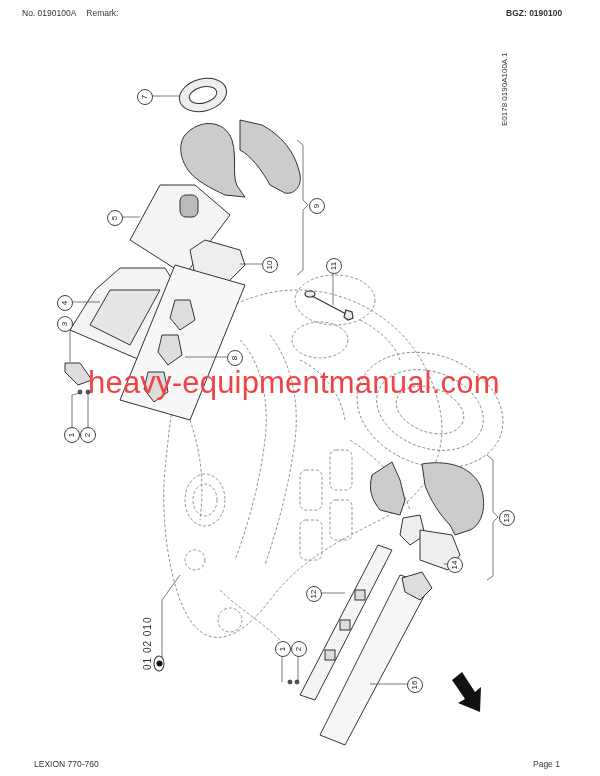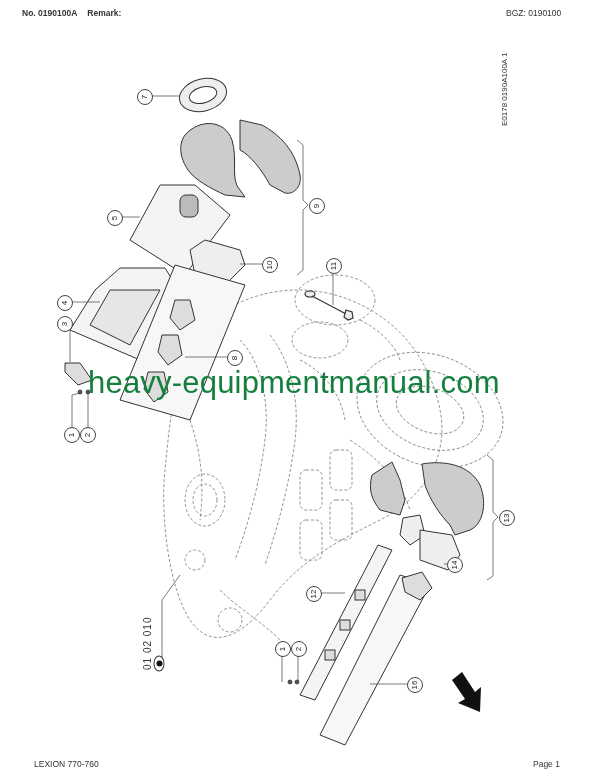--- a/index.html
+++ b/index.html
@@ -1,25 +1,25 @@
 <!DOCTYPE html>
 <html><head>
 <meta charset="utf-8">
 <style>
   html, body { margin:0; padding:0; background:#ffffff; }
   body { width:600px; height:776px; position:relative; overflow:hidden; font-family:"Liberation Sans", sans-serif; color:#222; }
   .hdr { position:absolute; font-size:8.5px; color:#333; }
-  #hdr-left { left:22px; top:8px;font-weight:bold; }
+  #hdr-left { left:22px; top:8px; }
   #hdr-left span + span { margin-left:8px; }
-  #hdr-right { left:506px; top:8px; }
+  #hdr-right { left:506px; top:8px;font-weight:bold; }
   #ftr-left { left:34px; top:759px; }
   #ftr-right { left:533px; top:759px; }
   #drawing-code { position:absolute; left:500px; top:58px; width:100px; font-size:8px; color:#333; transform-origin:0 0; transform:rotate(-90deg) translate(-68px,0); white-space:nowrap; }
   #group-code { position:absolute; left:142px; top:610px; font-size:10px; color:#333; transform-origin:0 0; transform:rotate(-90deg) translate(-60px,0); white-space:nowrap; letter-spacing:1px; }
-  #watermark { position:absolute; left:88px; top:365px; font-size:31px; color:#15803d; white-space:nowrap; letter-spacing:0.2px; }
+  #watermark { position:absolute; left:88px; top:365px; font-size:31px; color:#ef4444; white-space:nowrap; letter-spacing:0.2px; }
   svg#art { position:absolute; left:0; top:0; }
 </style>
 </head>
 <body>
 
 <div class="hdr" id="hdr-left">
   <span>No. 0190100A</span>
   <span>Remark:</span>
 </div>
 <div class="hdr" id="hdr-right">BGZ: 0190100</div>

